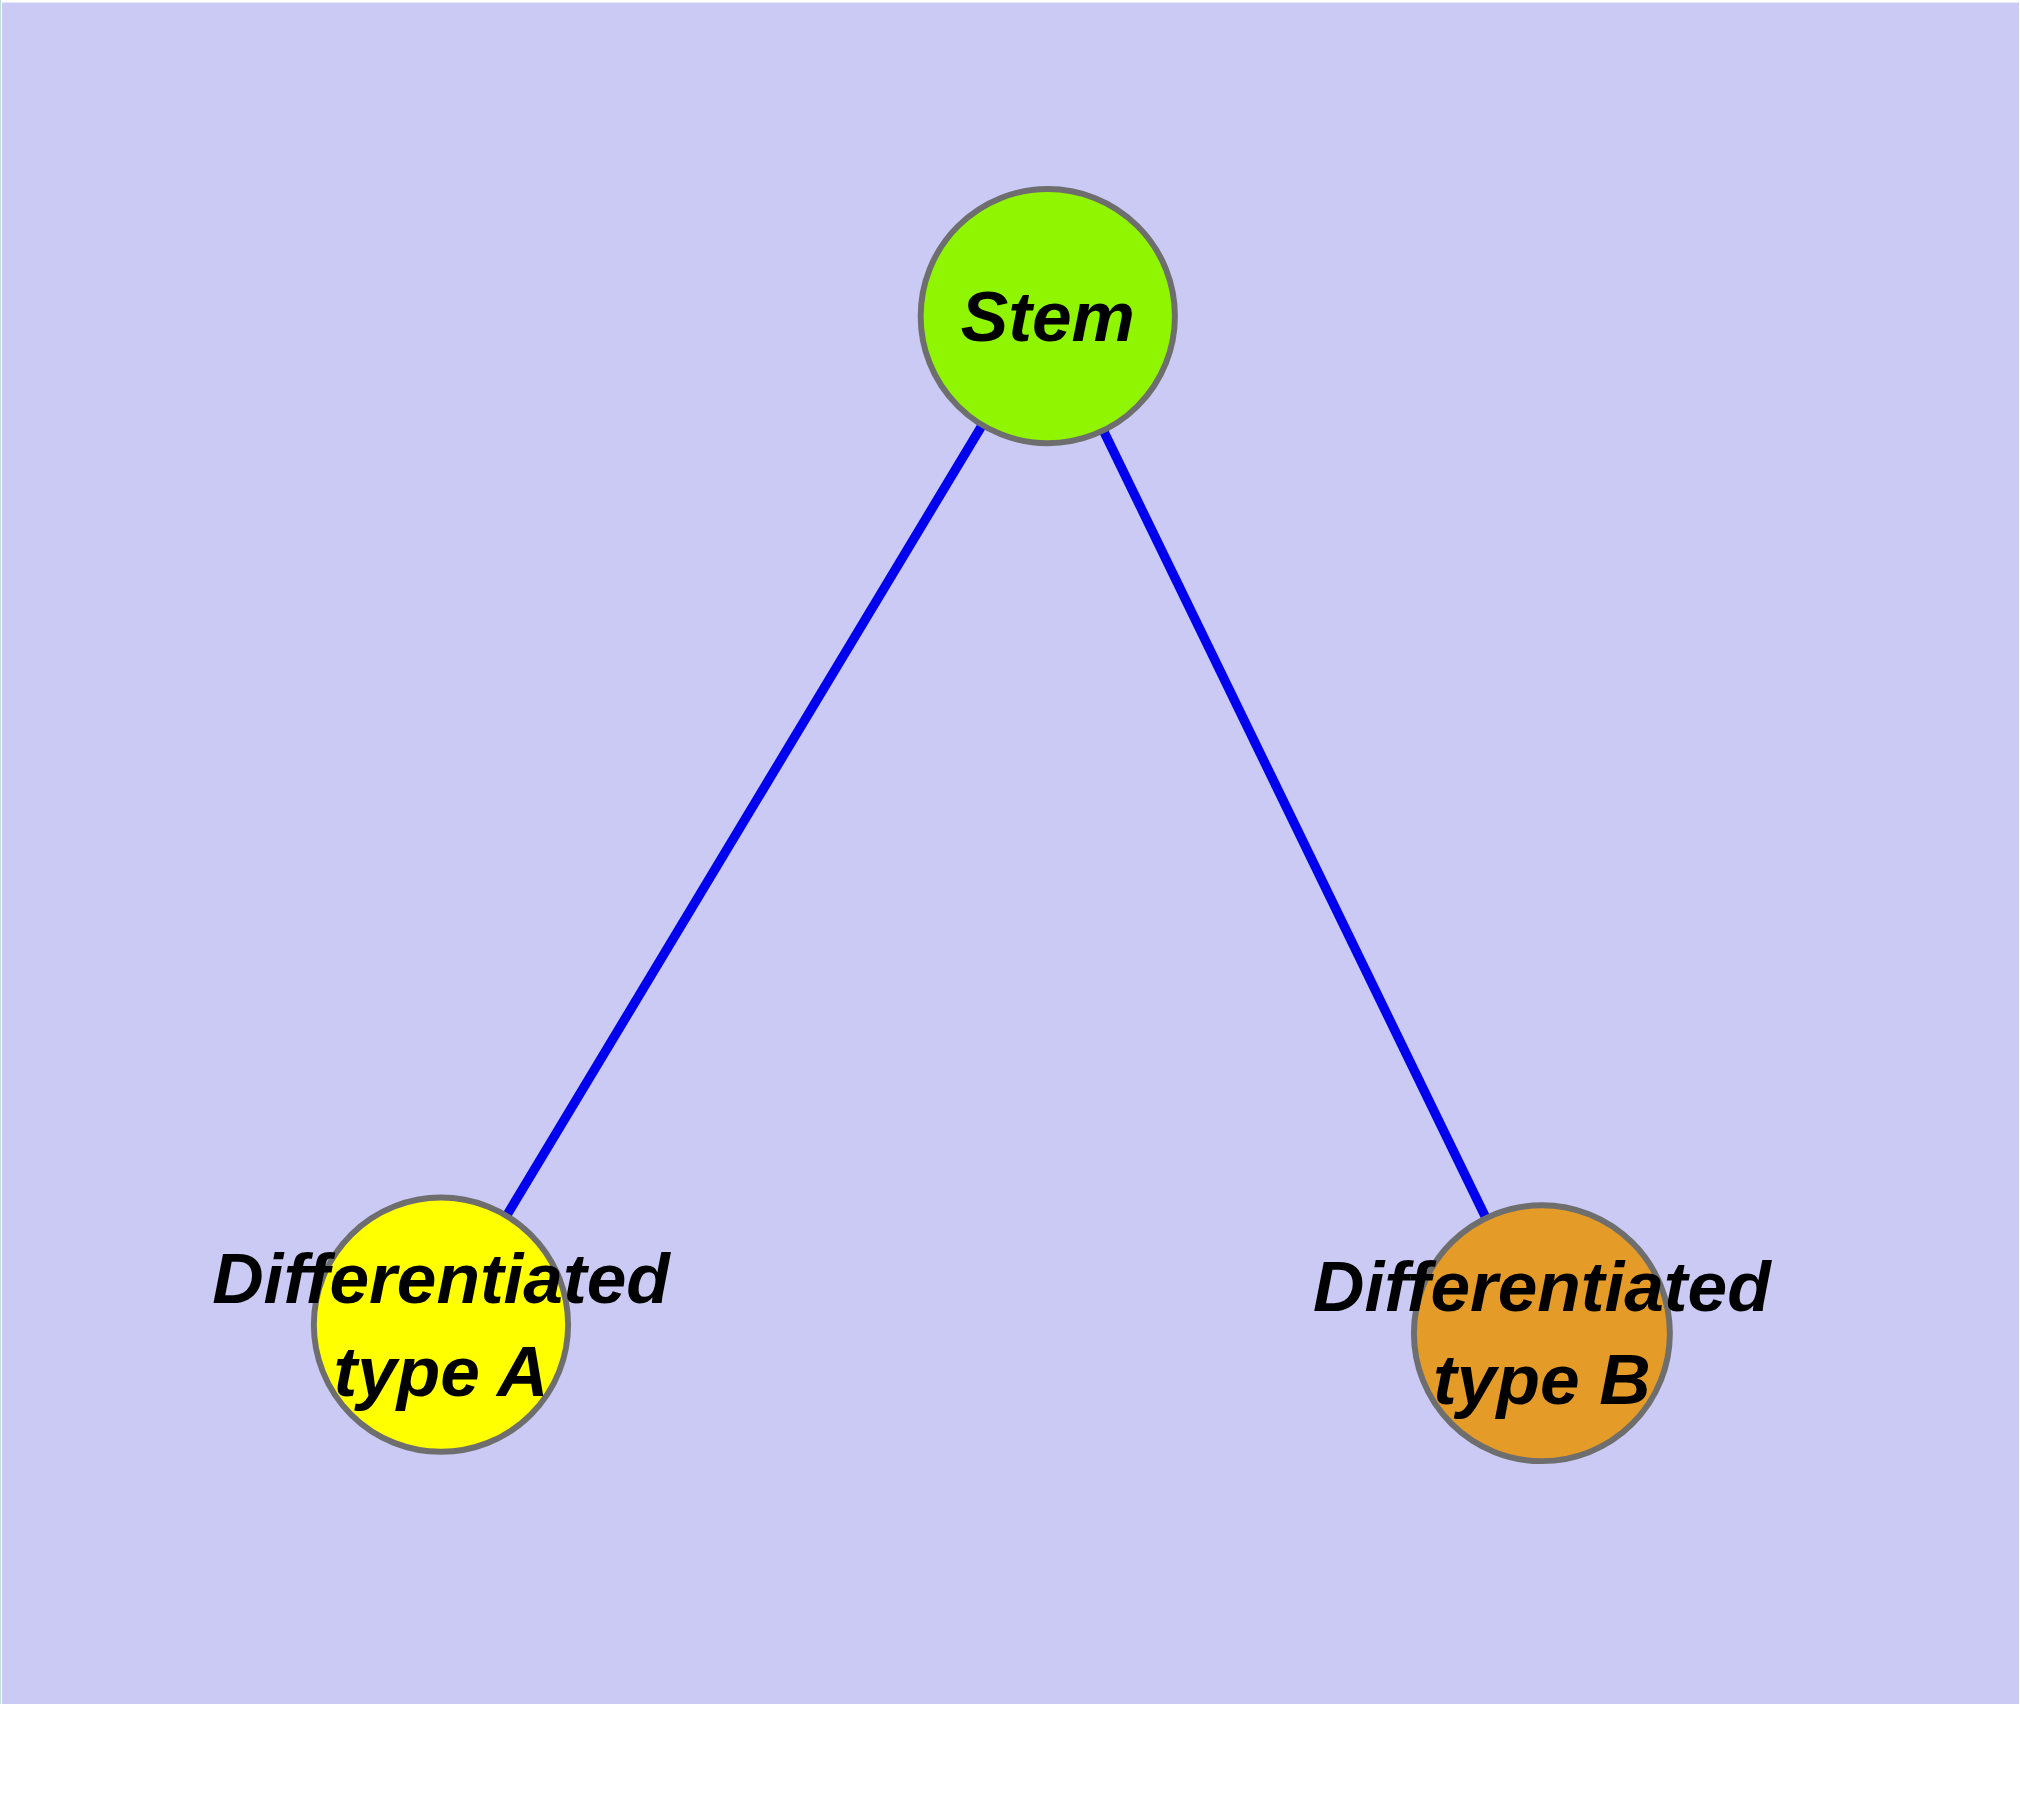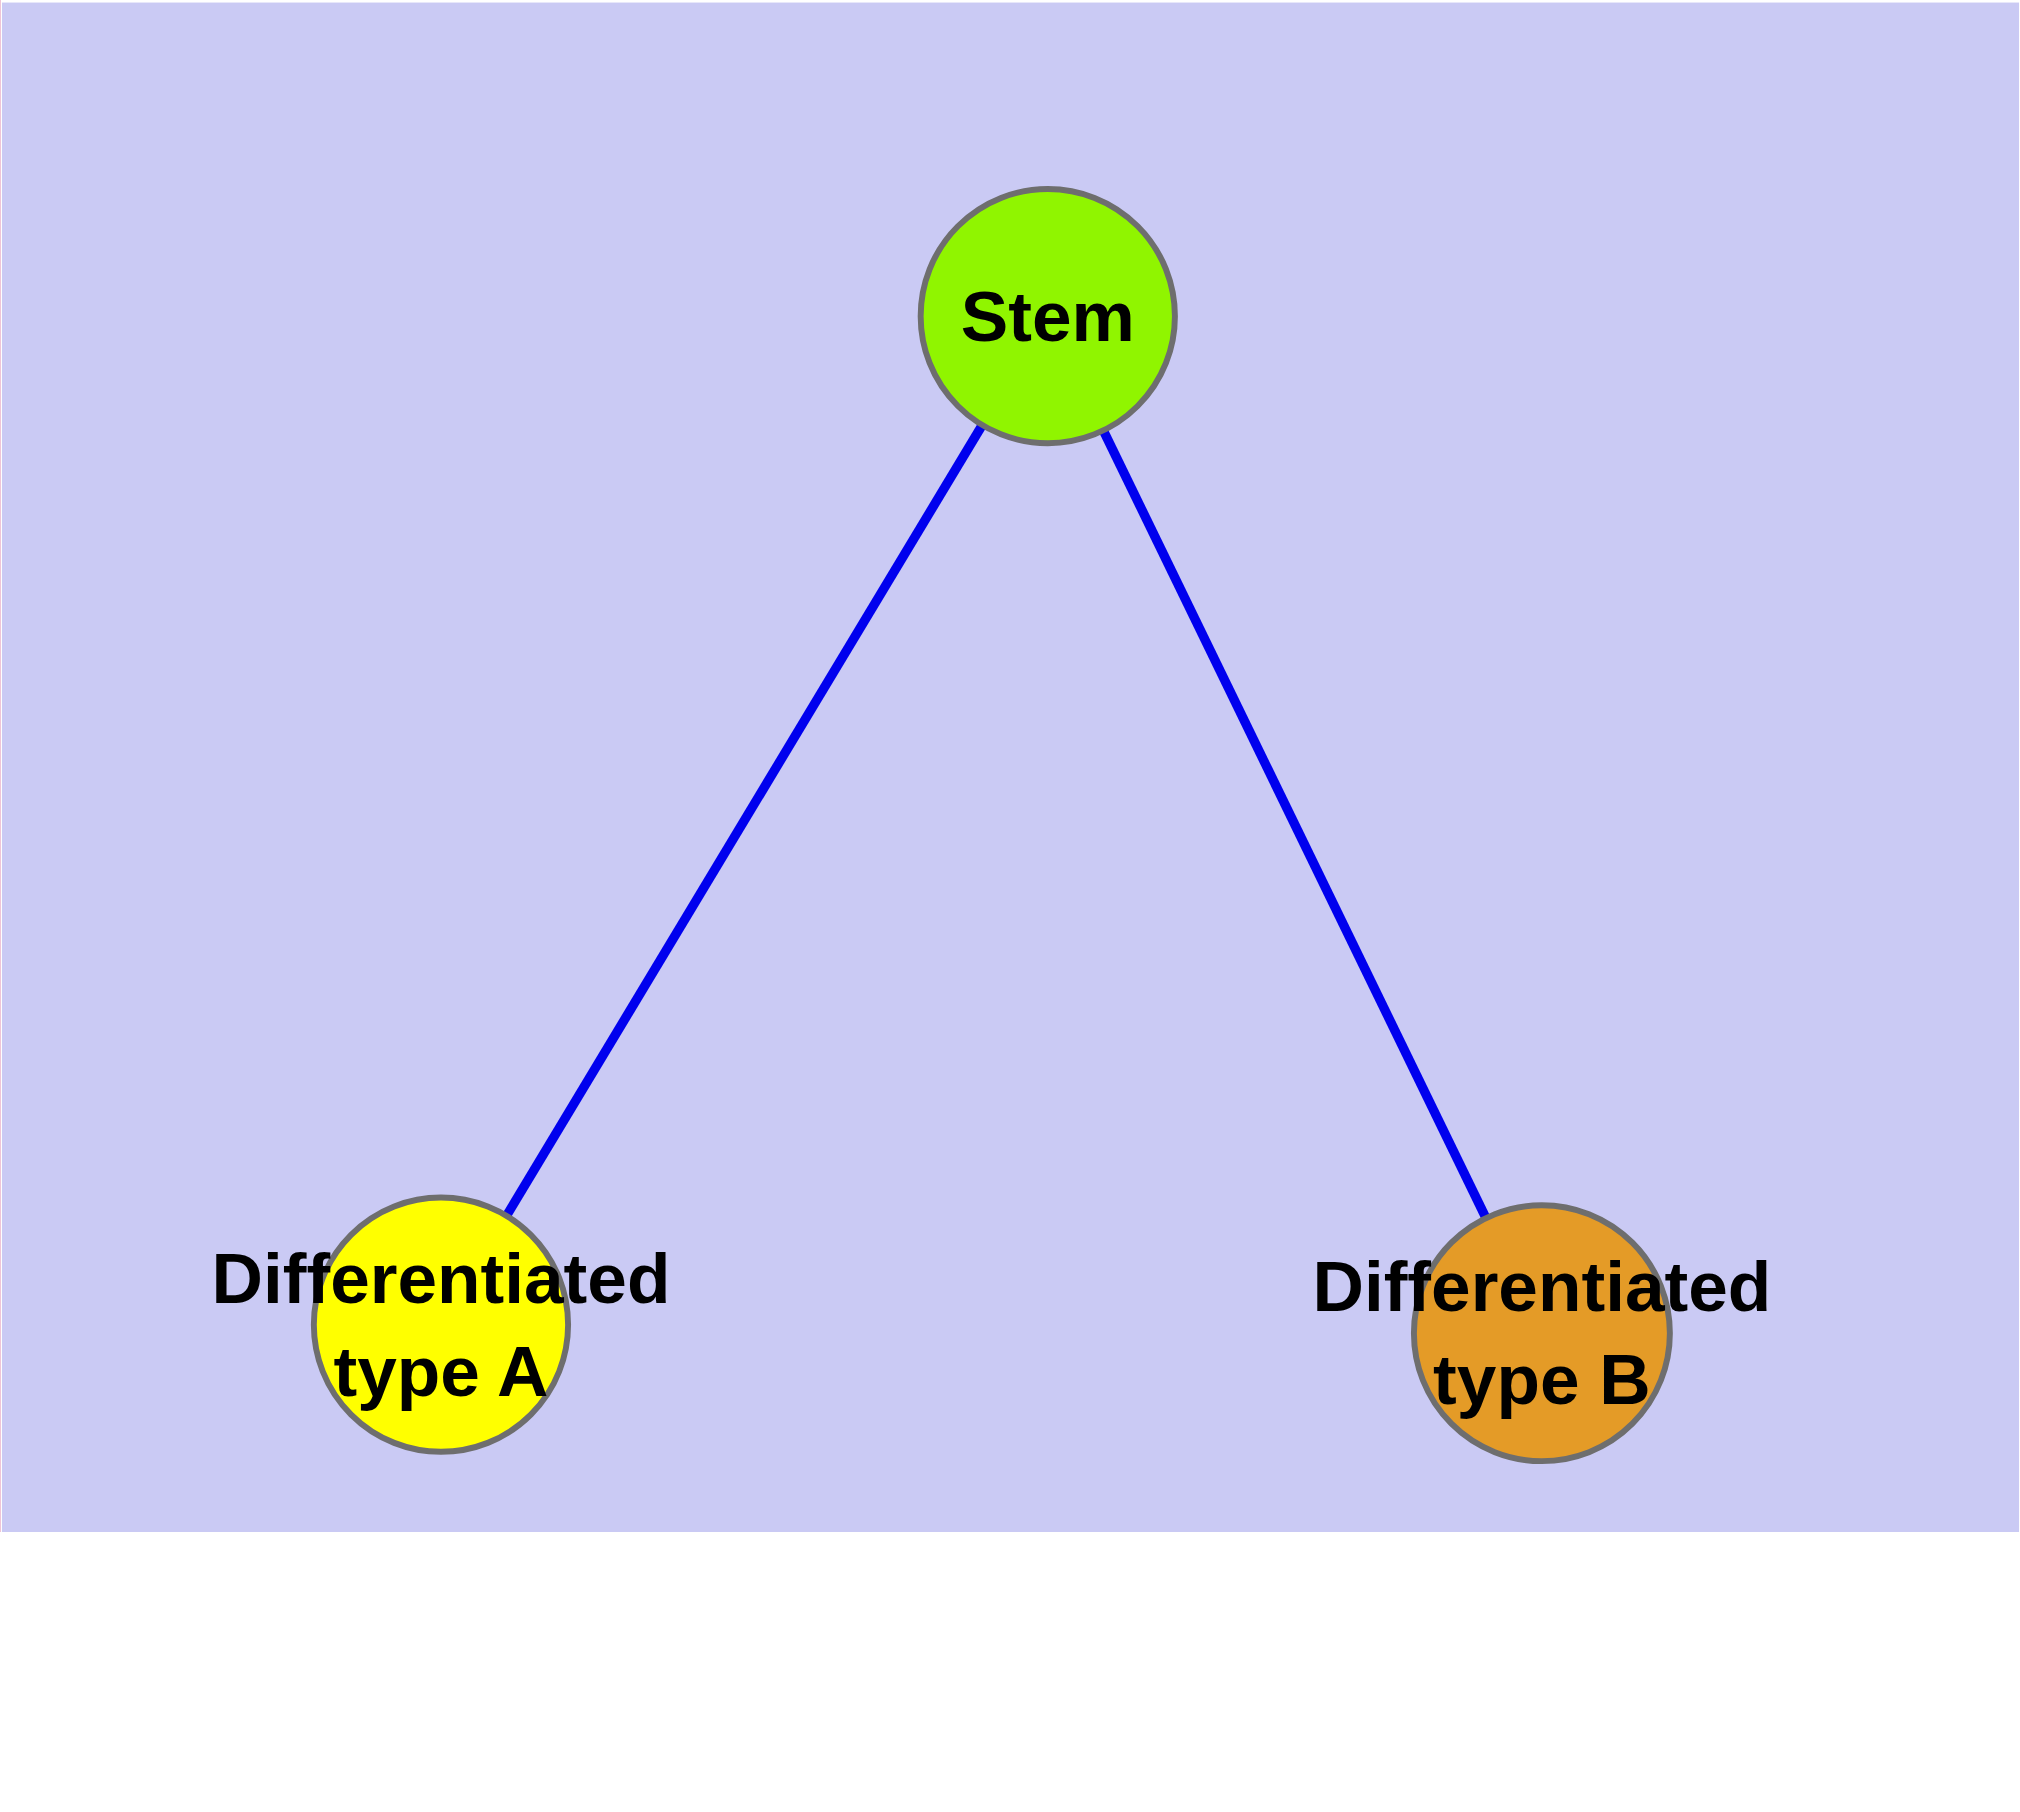--- a/index.html
+++ b/index.html
@@ -4,23 +4,24 @@
 <style>
   html, body {
     margin: 0;
     padding: 0;
     background: #ffffff;
     font-family: "Liberation Sans", sans-serif;
   }
   #stage {
     position: relative;
     width: 2021px;
-    height: 1532px;
-    background: #be185d;
+    height: 1704px;
+    background: #0f766e;
     overflow: hidden;
+    font-style: italic;
   }
   svg { display: block; }
   text {
     font-family: "Liberation Sans", "DejaVu Sans", sans-serif;
     font-weight: bold;
   }
 </style>
 </head>
 <body>
 

